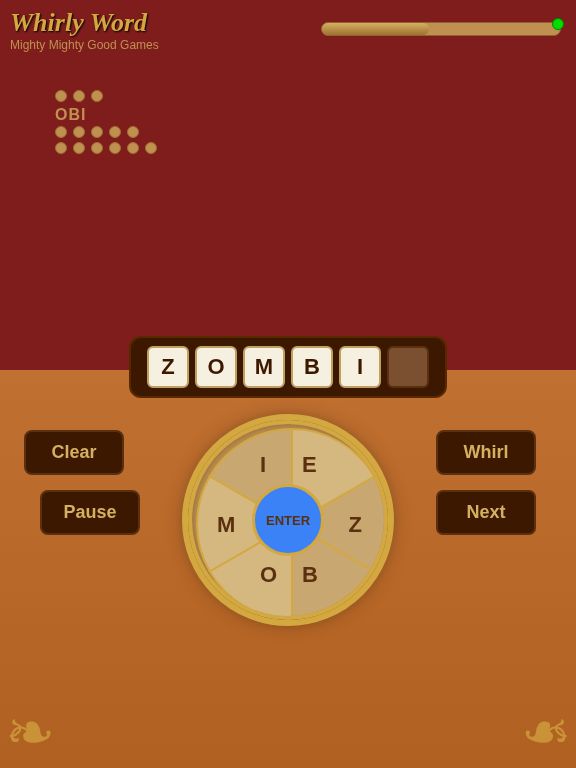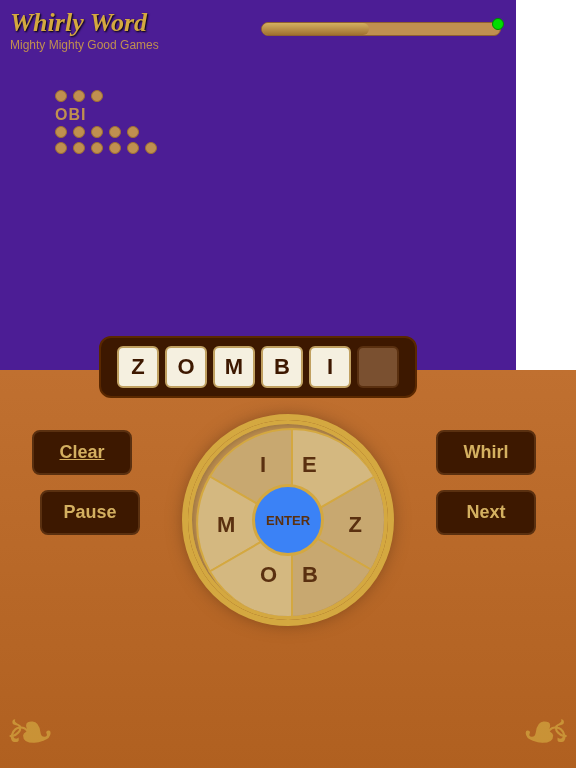--- a/index.html
+++ b/index.html
@@ -7,23 +7,23 @@
     body {
       width: 576px;
       height: 768px;
       overflow: hidden;
       font-family: Georgia, serif;
       position: relative;
     }
 
     
     .top-section {
-      width: 516px;
+      width: 576px;
       height: 370px;
-      background-color: #4c1d95;
+      background-color: #7f1d1d;
       position: relative;
     }
 
     
     .bottom-section {
       width: 576px;
       height: 398px;
       background: linear-gradient(to bottom, #C07030, #B06020);
       position: relative;
     }
@@ -220,39 +220,39 @@
       font-size: 18px;
       font-weight: bold;
       font-family: Arial, sans-serif;
       cursor: pointer;
       min-width: 100px;
       text-align: center;
       position: absolute;
     }
 
     .clear-btn {
-      left: 32px;
+      left: 24px;
       top: 60px;
-      text-decoration: underline;
     }
 
     .pause-btn {
       left: 40px;
       top: 120px;
     }
 
     .whirl-btn {
       right: 40px;
       top: 60px;
       margin-left: 16px;
     }
 
     .next-btn {
       right: 40px;
       top: 120px;
+      border-radius: 7px;
     }
 
     
     .flourish-left {
       position: absolute;
       bottom: 5px;
       left: 5px;
       font-size: 60px;
       color: #D4A840;
       opacity: 0.7;

